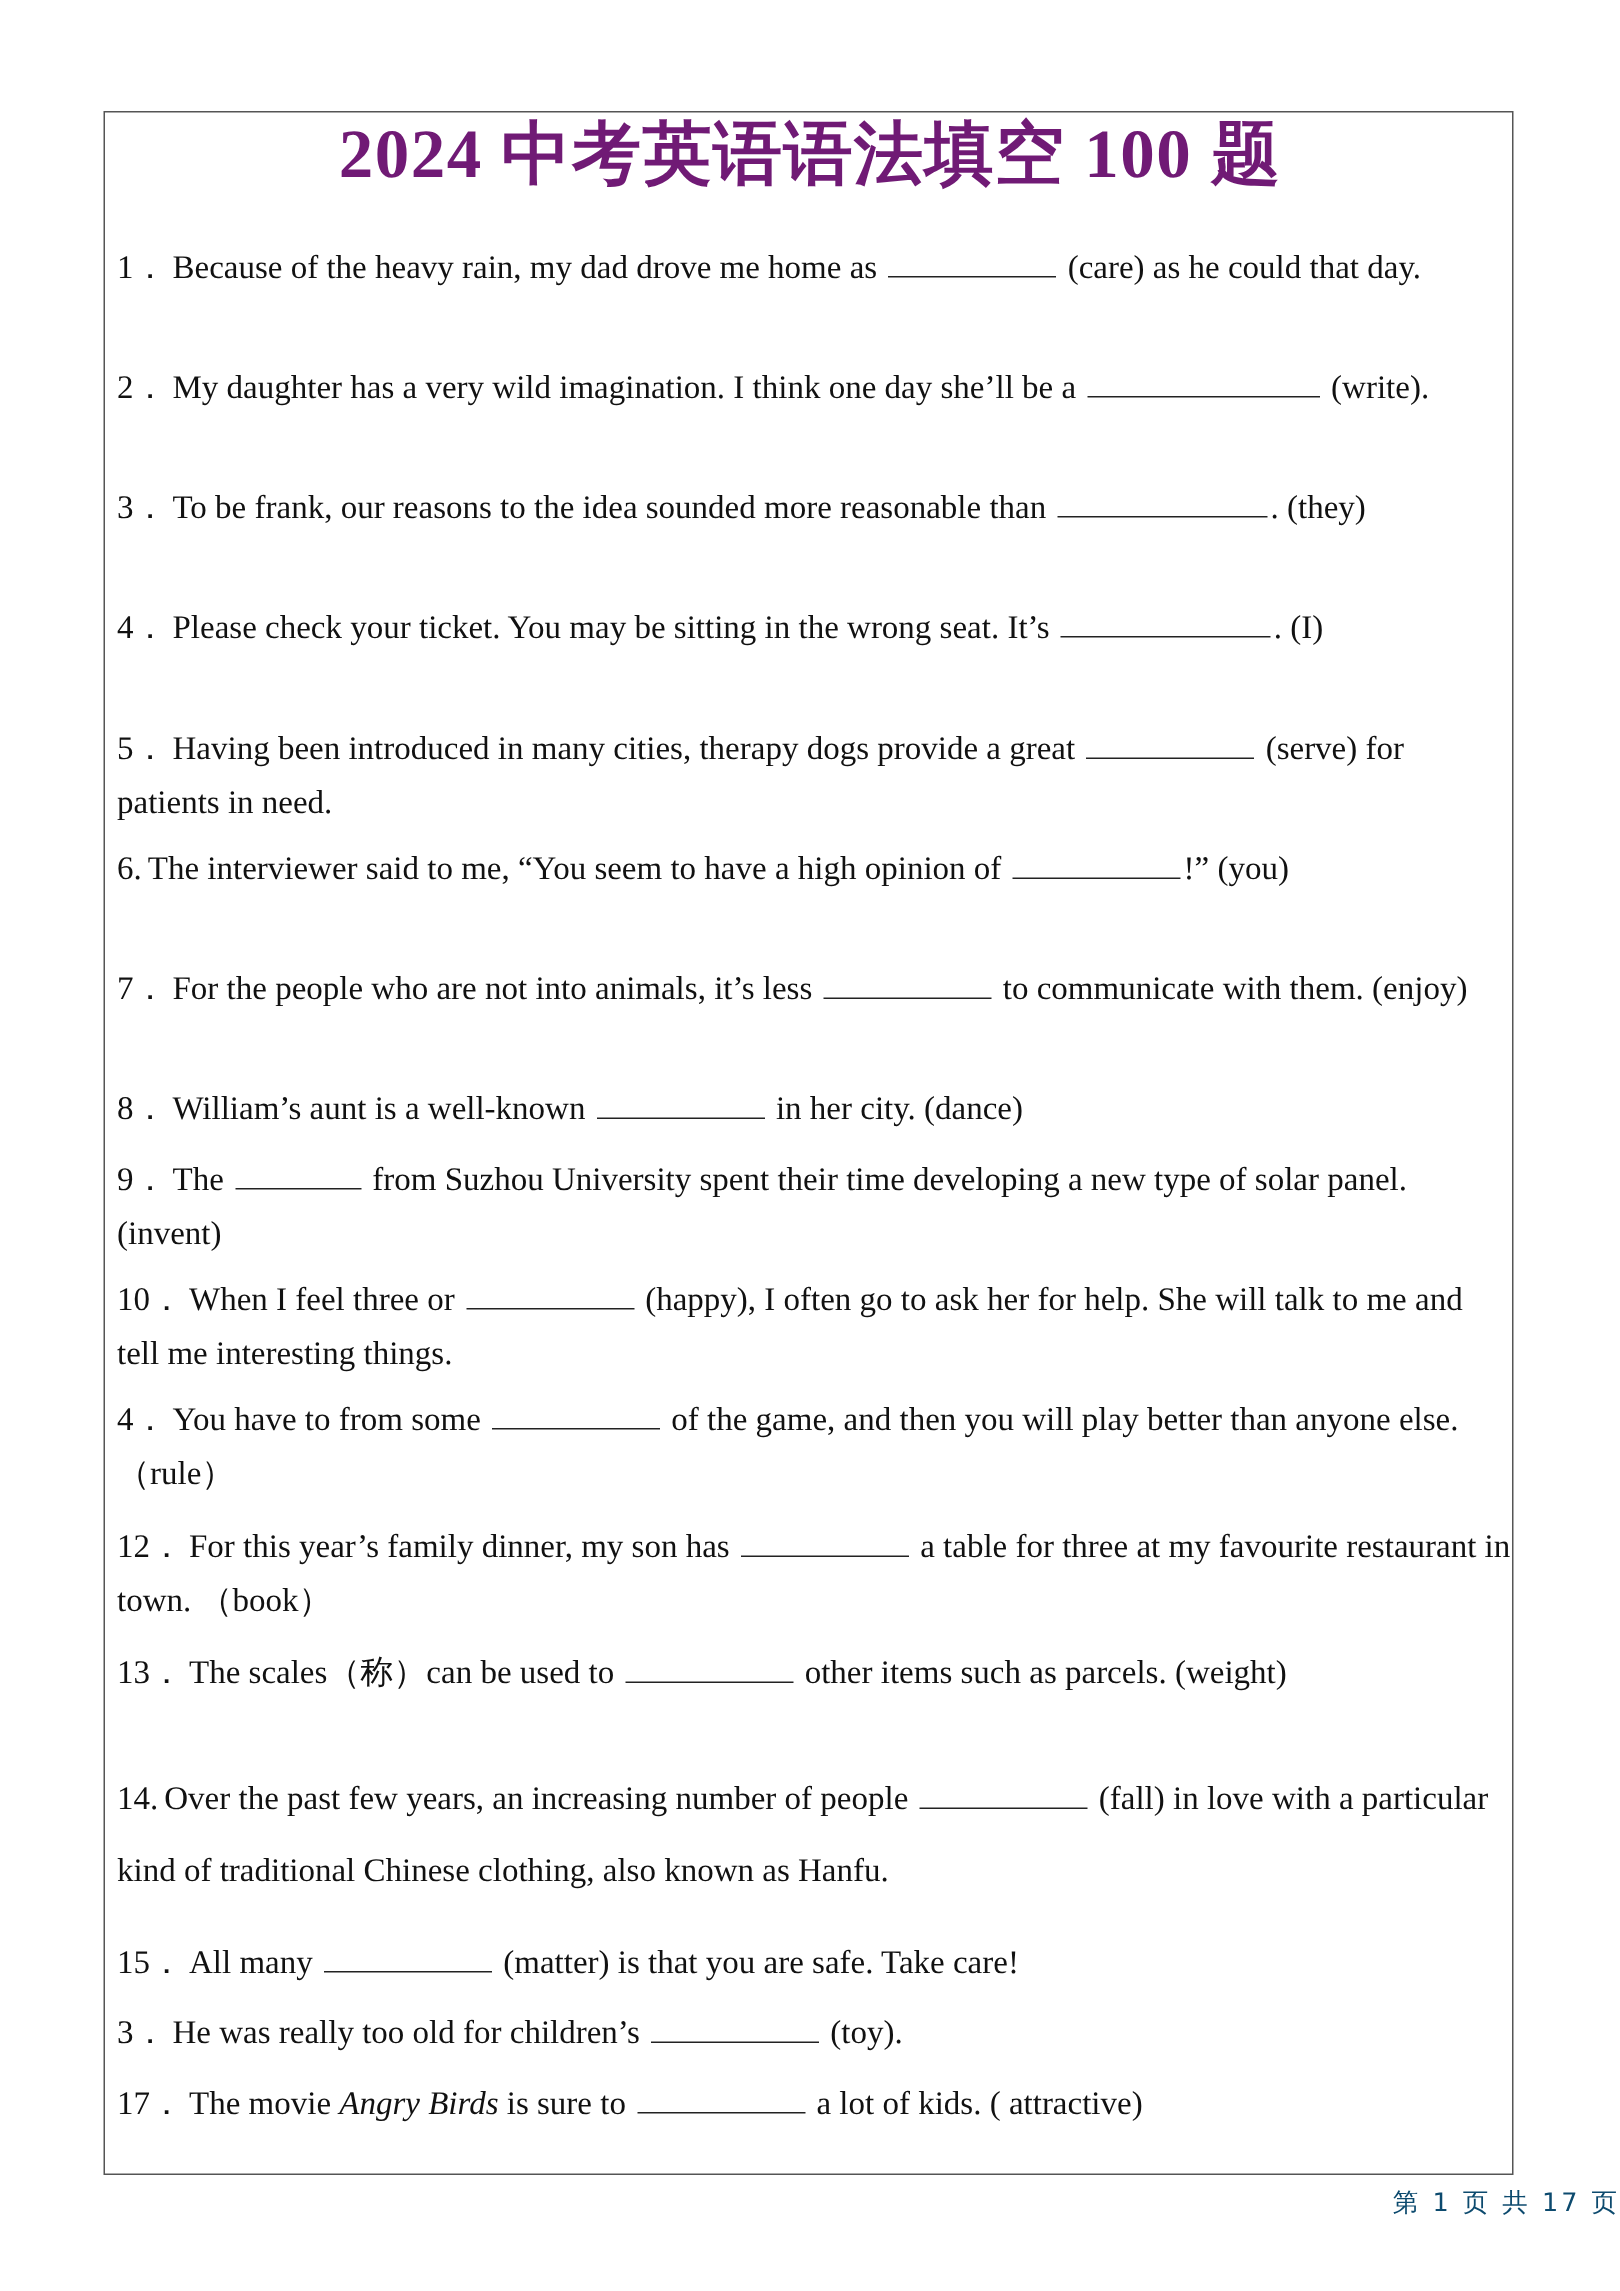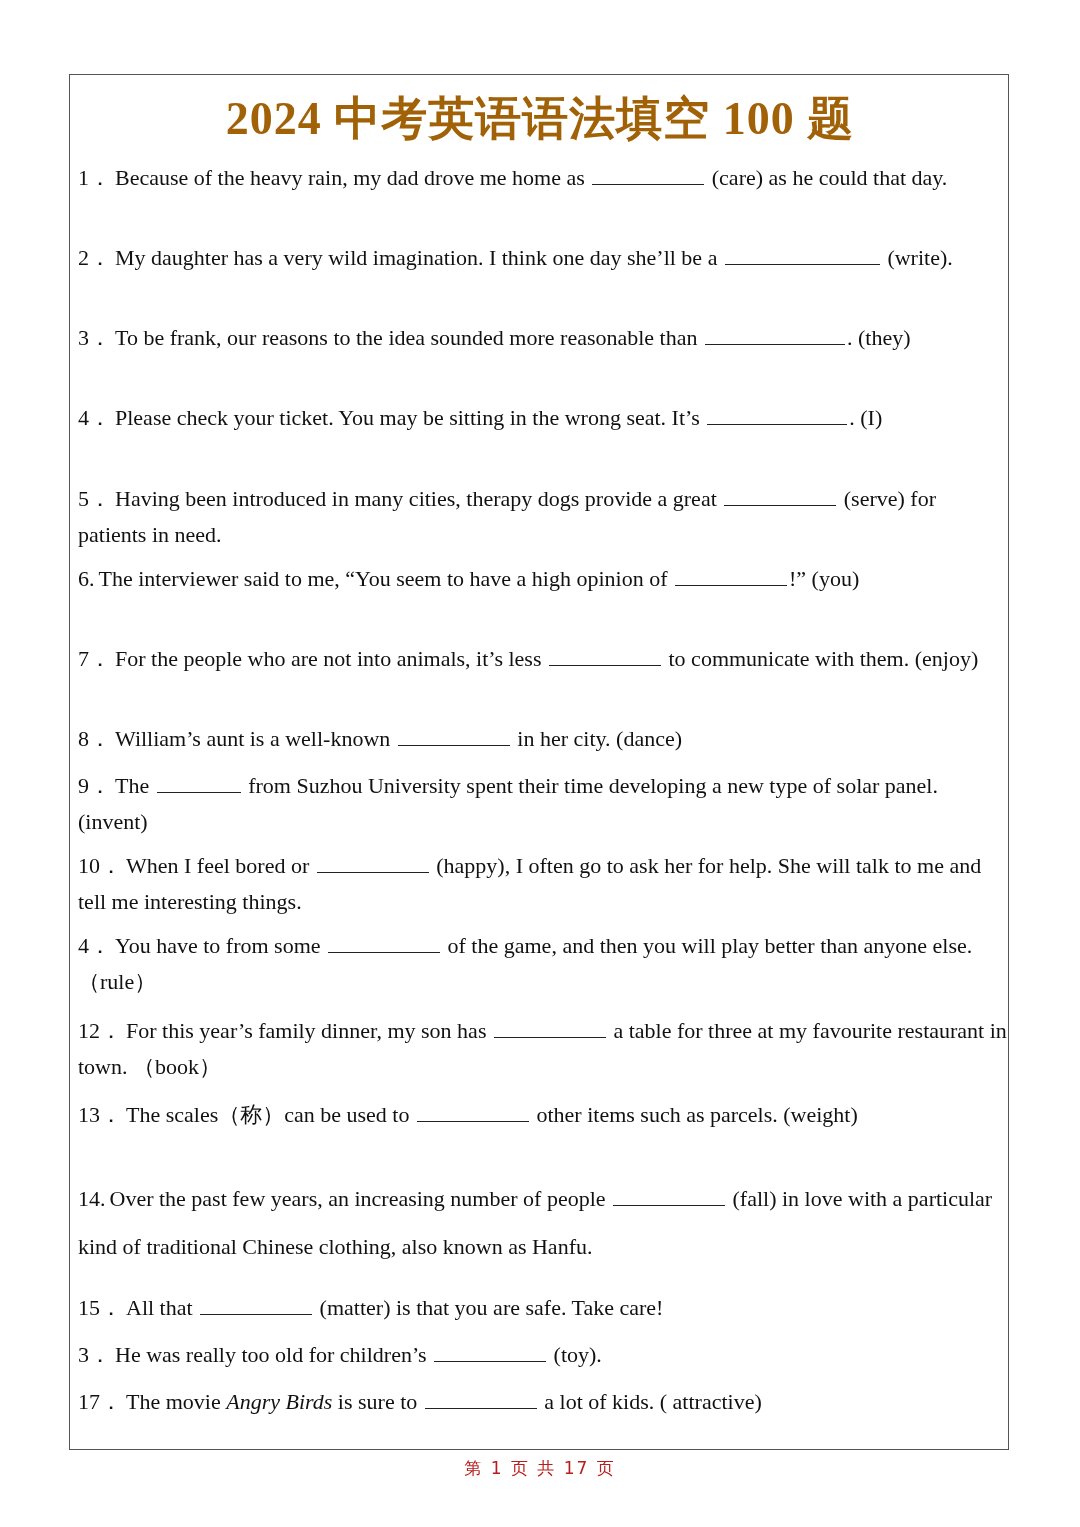--- a/index.html
+++ b/index.html
@@ -1,45 +1,45 @@
 <!DOCTYPE html>
 <html><head>
 <meta charset="utf-8">
 <style>
   html, body { margin: 0; padding: 0; background: #ffffff; }
   body { width: 1080px; height: 1527px; position: relative; overflow: hidden;
          font-family: "Liberation Serif", "DejaVu Serif", serif; color: #111; }
   .frame { position: absolute; left: 69px; top: 74px; width: 940px; height: 1376px;
            border: 1.5px solid #555; box-sizing: border-box; }
-  .title { position: absolute; left: 0; right: 0; top: 88px; text-align: center;
-           font-size: 46px; font-weight: bold; color: #a16207; letter-spacing: 1px; }
+  .title { position: absolute; left: 0; right: 0; top: 72px; text-align: center;
+           font-size: 46px; font-weight: bold; color: #701a75; letter-spacing: 1px; }
   .q { position: absolute; left: 78px; width: 930px; font-size: 22px; line-height: 35.5px; }
   .q .num { margin-right: 4px; }
   .q em { font-style: italic; margin-top: 29px; }
   .blank { display: inline-block; border-bottom: 1.5px solid #222; height: 26px; vertical-align: baseline; margin: 0 2px; }
-  .footer { position: absolute; top: 1457px; left: 0; right: 0; text-align: center;
-            font-size: 17px; color: #b91c1c; font-family: "DejaVu Sans", sans-serif; letter-spacing: 2px; }
+  .footer { position: absolute; top: 1457px; left: 0; right: 0; text-align: right;
+            font-size: 17px; color: #0c4a6e; font-family: "DejaVu Sans", sans-serif; letter-spacing: 2px; }
 </style>
 </head>
 <body>
 
 <div class="frame"></div>
 <div class="title">2024 中考英语语法填空 100 题</div>
 
 <div class="q" style="top:158px"><span class="num">1．</span><span>Because of the heavy rain, my dad drove me home as</span> <span class="blank" style="width:112px"></span> <span>(care) as he could that day.</span></div>
 <div class="q" style="top:238px"><span class="num">2．</span><span>My daughter has a very wild imagination. I think one day she’ll be a</span> <span class="blank" style="width:155px"></span> <span>(write).</span></div>
 <div class="q" style="top:318px"><span class="num">3．</span><span>To be frank, our reasons to the idea sounded more reasonable than</span> <span class="blank" style="width:140px"></span><span>. (they)</span></div>
 <div class="q" style="top:398px"><span class="num">4．</span><span>Please check your ticket. You may be sitting in the wrong seat. It’s</span> <span class="blank" style="width:140px"></span><span>. (I)</span></div>
 <div class="q" style="top:479px"><span class="num">5．</span><span>Having been introduced in many cities, therapy dogs provide a great</span> <span class="blank" style="width:112px"></span> <span>(serve) for patients in need.</span></div>
 <div class="q" style="top:559px"><span class="num">6.</span><span>The interviewer said to me, “You seem to have a high opinion of</span> <span class="blank" style="width:112px"></span><span>!” (you)</span></div>
 <div class="q" style="top:639px"><span class="num">7．</span><span>For the people who are not into animals, it’s less</span> <span class="blank" style="width:112px"></span> <span>to communicate with them. (enjoy)</span></div>
 <div class="q" style="top:719px"><span class="num">8．</span><span>William’s aunt is a well-known</span> <span class="blank" style="width:112px"></span> <span>in her city. (dance)</span></div>
 <div class="q" style="top:766px"><span class="num">9．</span><span>The</span> <span class="blank" style="width:84px"></span> <span>from Suzhou University spent their time developing a new type of solar panel. (invent)</span></div>
-<div class="q" style="top:846px"><span class="num">10．</span><span>When I feel bored or</span> <span class="blank" style="width:112px"></span> <span>(happy), I often go to ask her for help. She will talk to me and tell me interesting things.</span></div>
+<div class="q" style="top:846px"><span class="num">10．</span><span>When I feel three or</span> <span class="blank" style="width:112px"></span> <span>(happy), I often go to ask her for help. She will talk to me and tell me interesting things.</span></div>
 <div class="q" style="top:926px"><span class="num">4．</span><span>You have to from some</span> <span class="blank" style="width:112px"></span> <span>of the game, and then you will play better than anyone else. （rule）</span></div>
 <div class="q" style="top:1011px"><span class="num">12．</span><span>For this year’s family dinner, my son has</span> <span class="blank" style="width:112px"></span> <span>a table for three at my favourite restaurant in town. （book）</span></div>
 <div class="q" style="top:1095px"><span class="num">13．</span><span>The scales（称）can be used to</span> <span class="blank" style="width:112px"></span> <span>other items such as parcels. (weight)</span></div>
 <div class="q" style="top:1175px;line-height:48px"><span class="num">14.</span><span>Over the past few years, an increasing number of people</span> <span class="blank" style="width:112px"></span> <span>(fall) in love with a particular kind of traditional Chinese clothing, also known as Hanfu.</span></div>
-<div class="q" style="top:1288px"><span class="num">15．</span><span>All that</span> <span class="blank" style="width:112px"></span> <span>(matter) is that you are safe. Take care!</span></div>
+<div class="q" style="top:1288px"><span class="num">15．</span><span>All many</span> <span class="blank" style="width:112px"></span> <span>(matter) is that you are safe. Take care!</span></div>
 <div class="q" style="top:1335px"><span class="num">3．</span><span>He was really too old for children’s</span> <span class="blank" style="width:112px"></span> <span>(toy).</span></div>
 <div class="q" style="top:1382px"><span class="num">17．</span><span>The movie</span> <em>Angry Birds</em> <span>is sure to</span> <span class="blank" style="width:112px"></span> <span>a lot of kids. ( attractive)</span></div>
 
 <div class="footer">第 1 页 共 17 页</div>
 
 </body></html>

